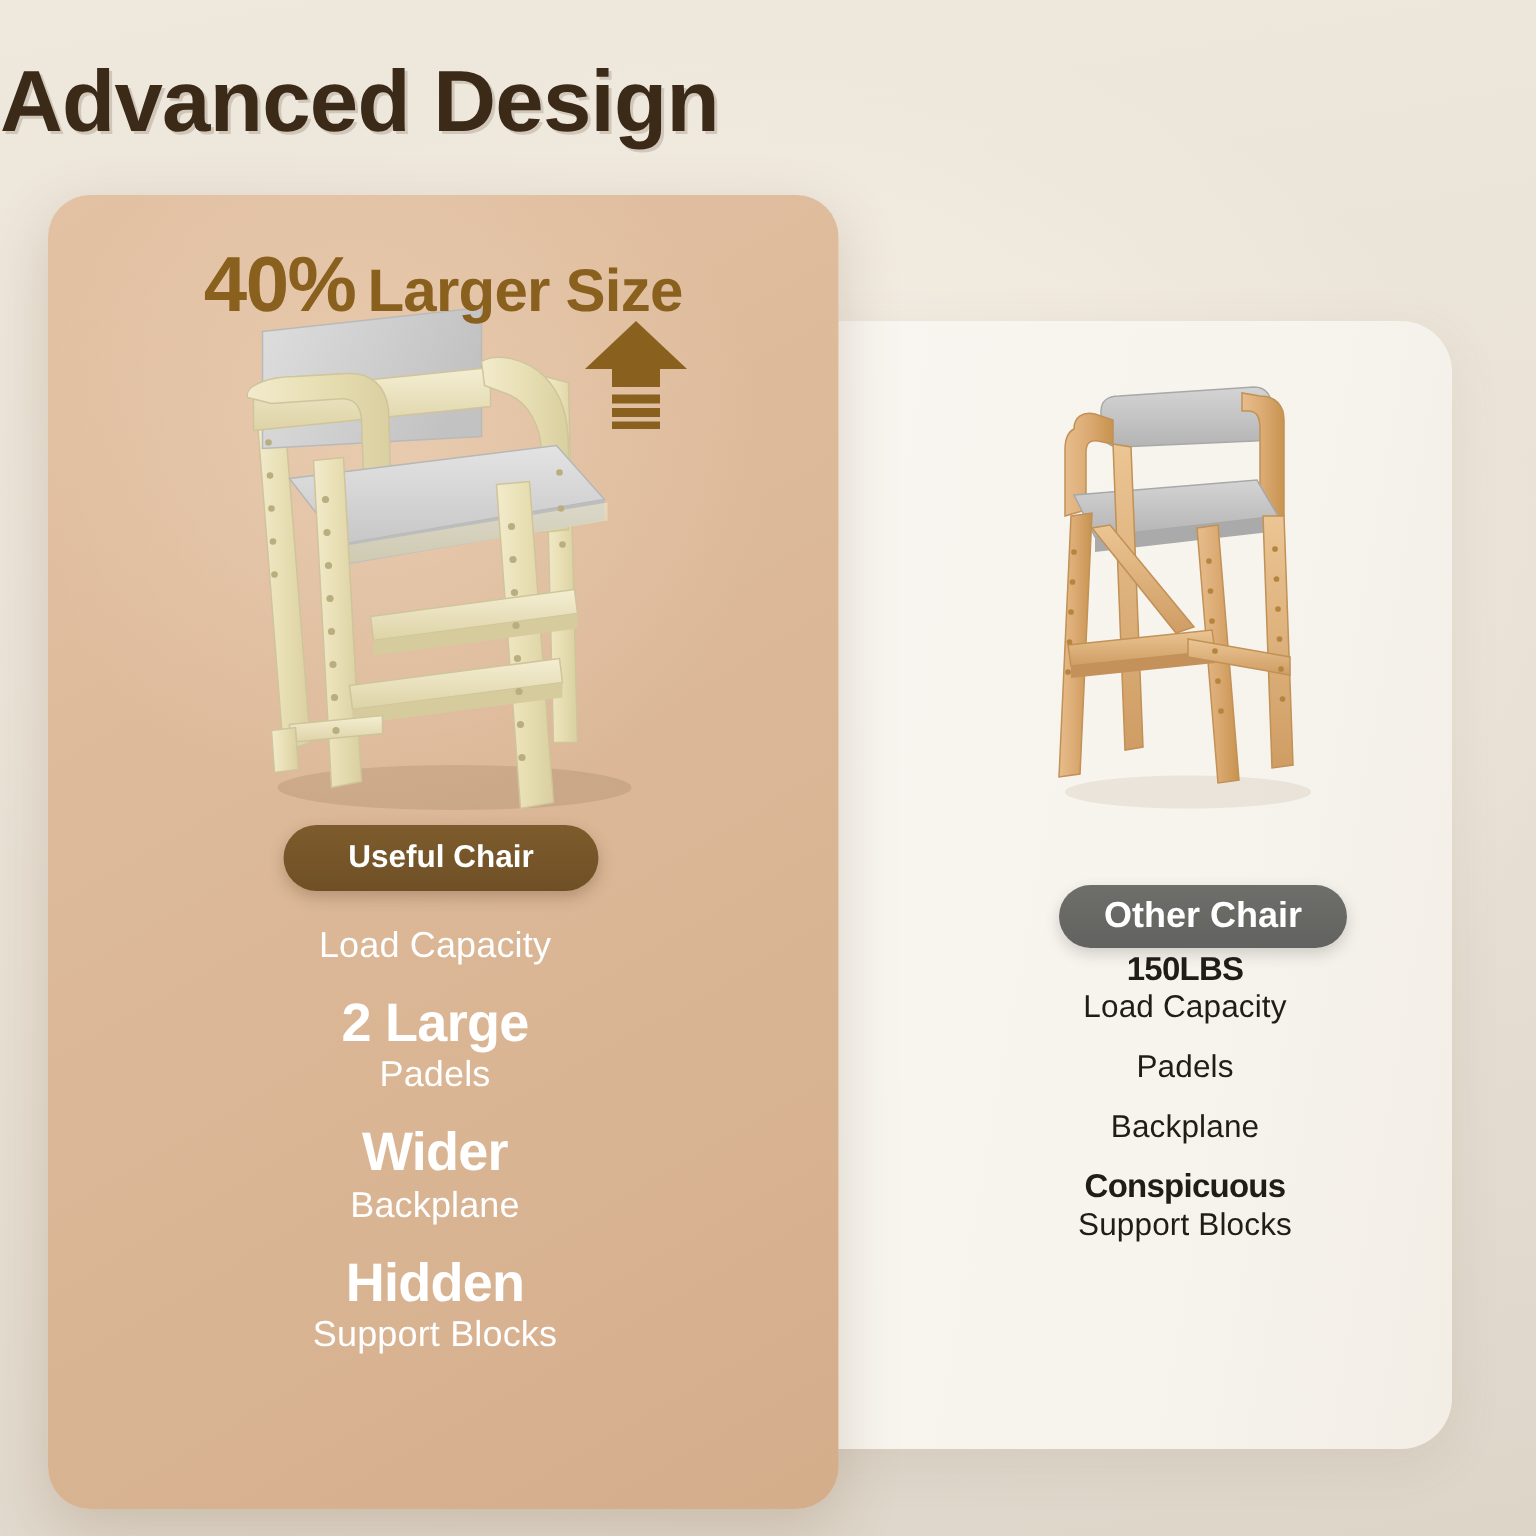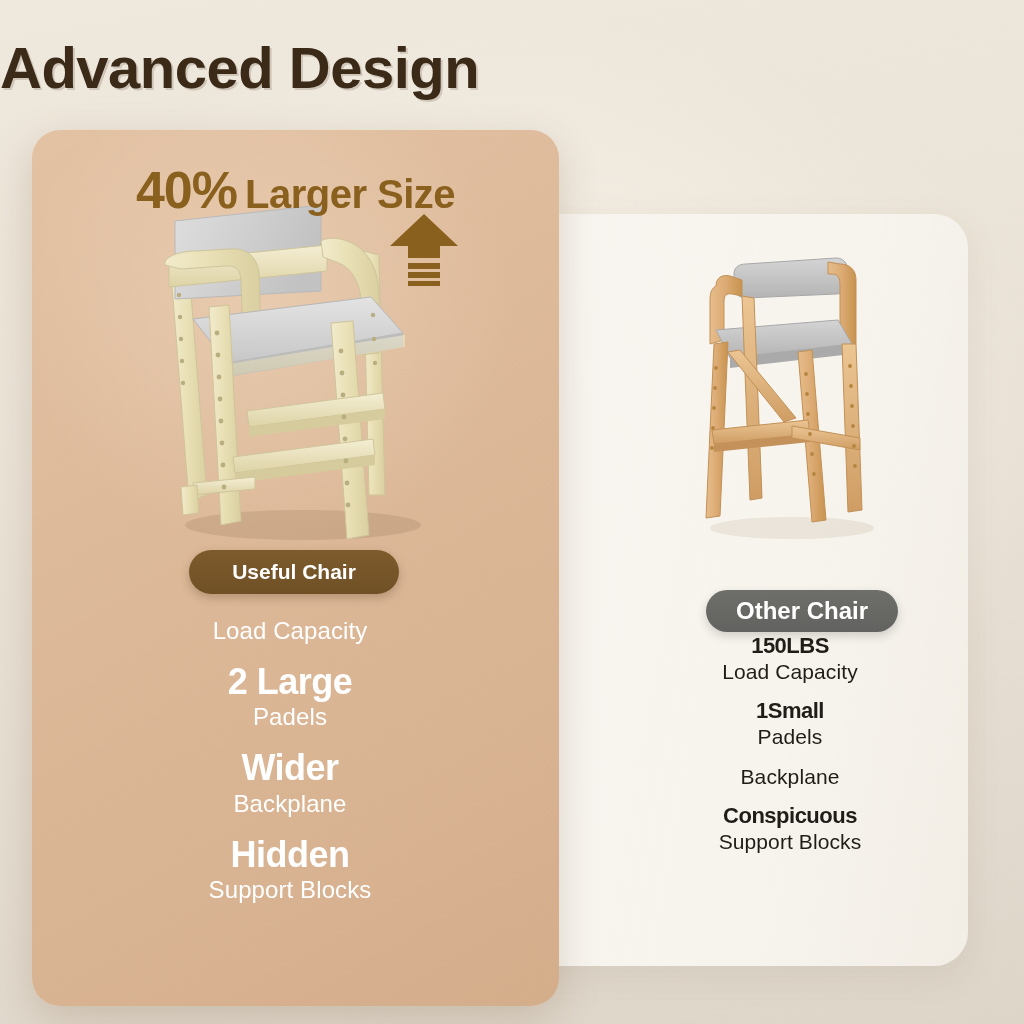--- a/index.html
+++ b/index.html
@@ -370,21 +370,20 @@
       <div class="label">Support Blocks</div>
     </div>
   </div>
 
   <div class="features features-right">
     <div class="feature">
       <div class="value">150LBS</div>
       <div class="label">Load Capacity</div>
     </div>
     <div class="feature">
-      <div class="value">1Small</div>
       <div class="label">Padels</div>
     </div>
     <div class="feature">
       <div class="label">Backplane</div>
     </div>
     <div class="feature">
       <div class="value">Conspicuous</div>
       <div class="label">Support Blocks</div>
     </div>
   </div>

